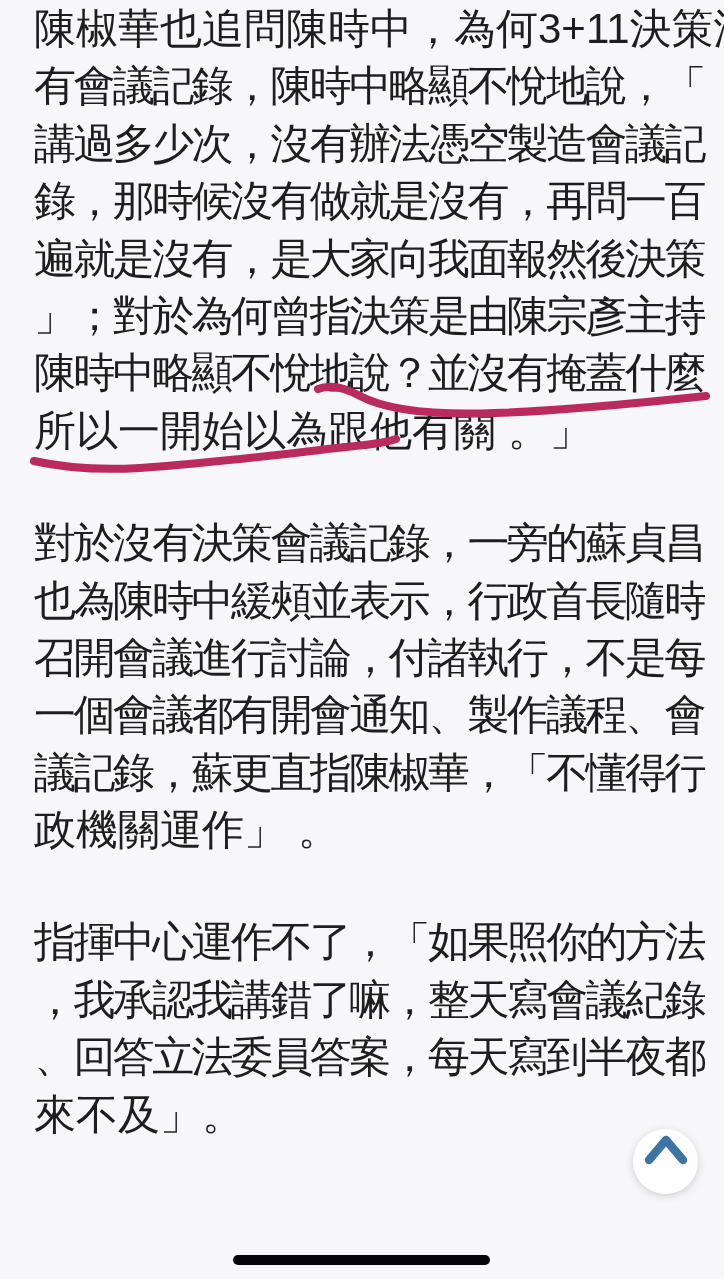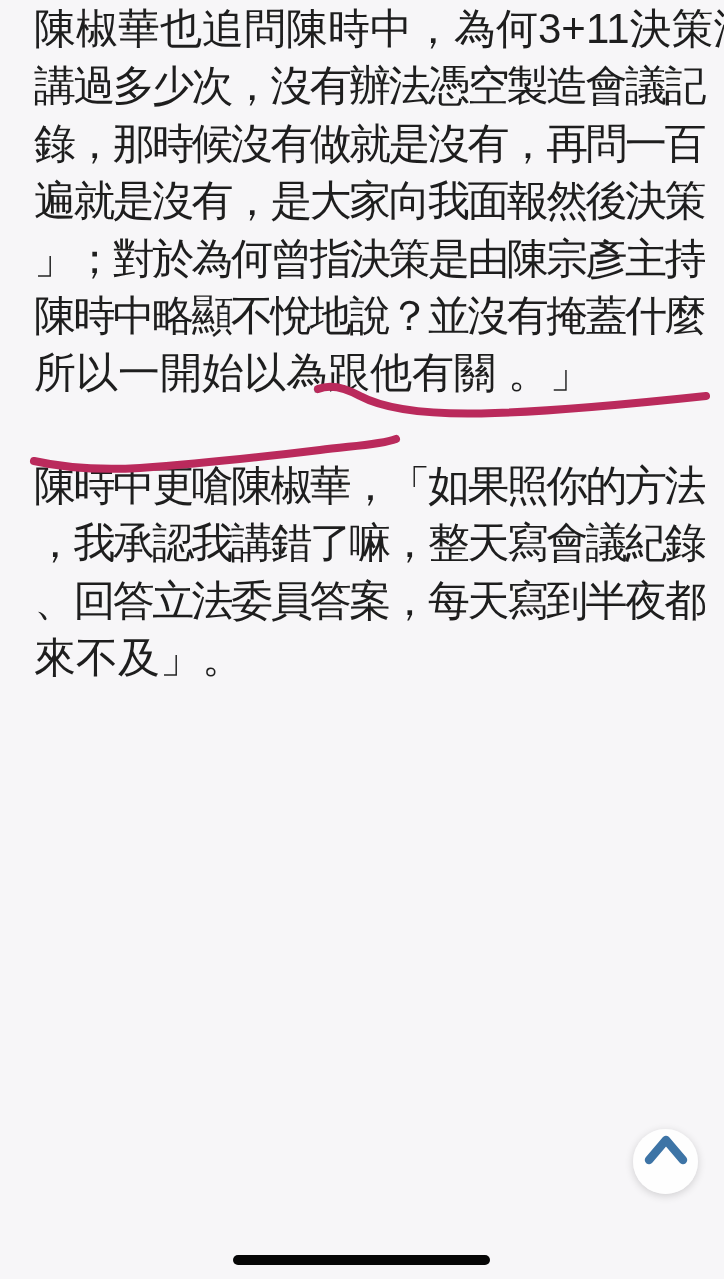--- a/index.html
+++ b/index.html
@@ -65,29 +65,38 @@
 </style>
 </head>
 <body>
 
 <div class="screen" style="background: rgb(247, 246, 248);">
 
   <div class="article" style="color: rgb(30, 30, 30);">
 
   <div class="paragraph">
         <div class="text-line">陳椒華也追問陳時中，為何3+11決策沒</div>
+        <div class="text-line tight">有會議記錄，陳時中略顯不悅地說，「</div>
         <div class="text-line tight">講過多少次，沒有辦法憑空製造會議記</div>
         <div class="text-line tight">錄，那時候沒有做就是沒有，再問一百</div>
         <div class="text-line tight">遍就是沒有，是大家向我面報然後決策</div>
         <div class="text-line tight">」；對於為何曾指決策是由陳宗彥主持</div>
         <div class="text-line tight">陳時中略顯不悅地說？並沒有掩蓋什麼</div>
         <div class="text-line">所以一開始以為跟他有關 。」</div>
       </div>
       <div class="paragraph">
-        <div class="text-line tight">陳時中更嗆陳椒華，「如果照你的方法</div>
+        <div class="text-line tight">對於沒有決策會議記錄，一旁的蘇貞昌</div>
+        <div class="text-line tight">也為陳時中緩頰並表示，行政首長隨時</div>
+        <div class="text-line tight">召開會議進行討論，付諸執行，不是每</div>
+        <div class="text-line tight">一個會議都有開會通知、製作議程、會</div>
+        <div class="text-line tight">議記錄，蘇更直指陳椒華，「不懂得行</div>
+        <div class="text-line">政機關運作」 。</div>
+      </div>
+      <div class="paragraph">
+        <div class="text-line tight">指揮中心運作不了，「如果照你的方法</div>
         <div class="text-line tight">，我承認我講錯了嘛，整天寫會議紀錄</div>
         <div class="text-line tight">、回答立法委員答案，每天寫到半夜都</div>
         <div class="text-line">來不及」。</div>
       </div>
     </div>
 
   <svg class="annotation-layer" viewBox="0 0 724 1279">
     <path d="M 318 389 C 330 384 344 387 360 396 C 390 412 440 415 495 413 C 560 411 640 403 706 396" stroke="#ba2a5c"></path>
     <path d="M 34 461 C 65 468 105 470 140 468 C 210 463 270 456 320 450 C 350 446 380 445 396 439" stroke="#ba2a5c"></path>
   </svg>

